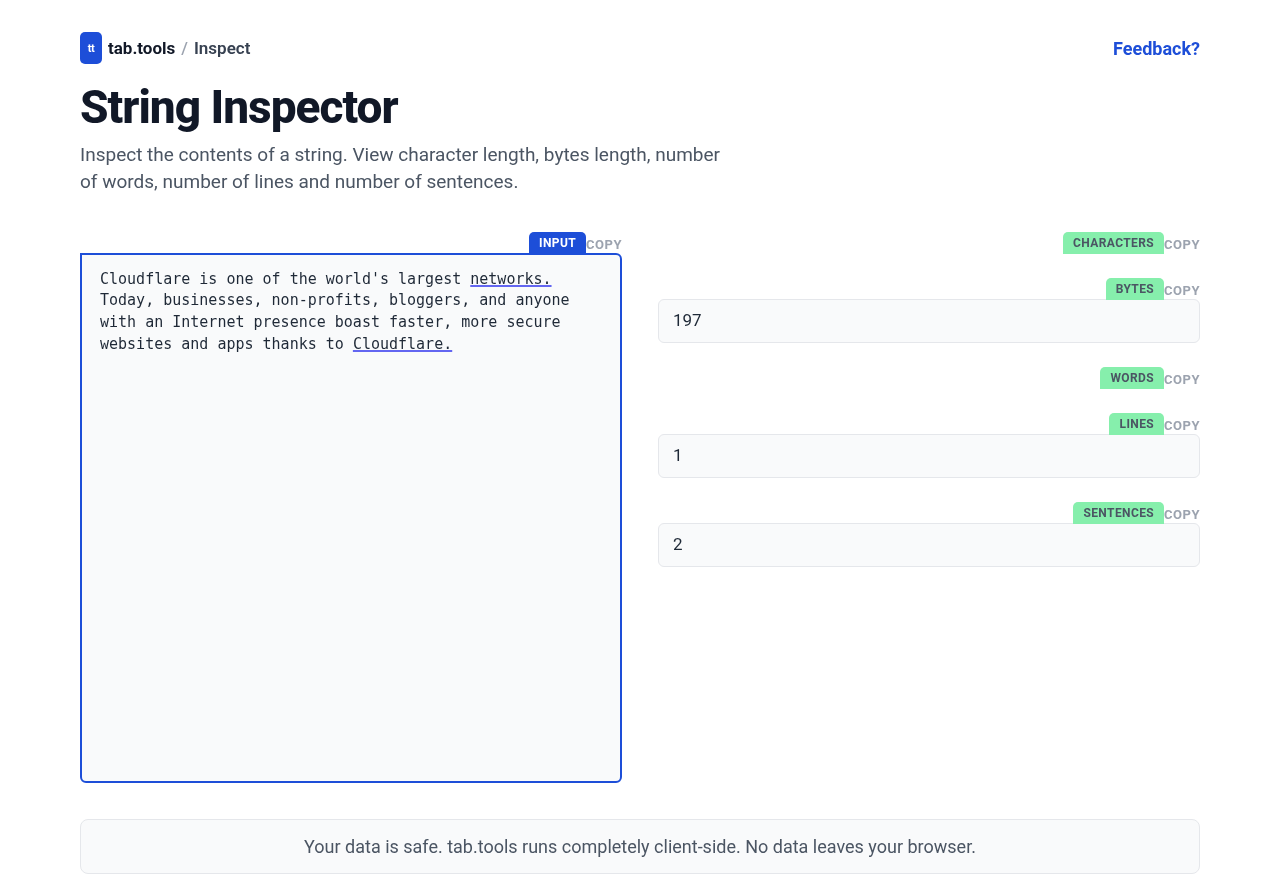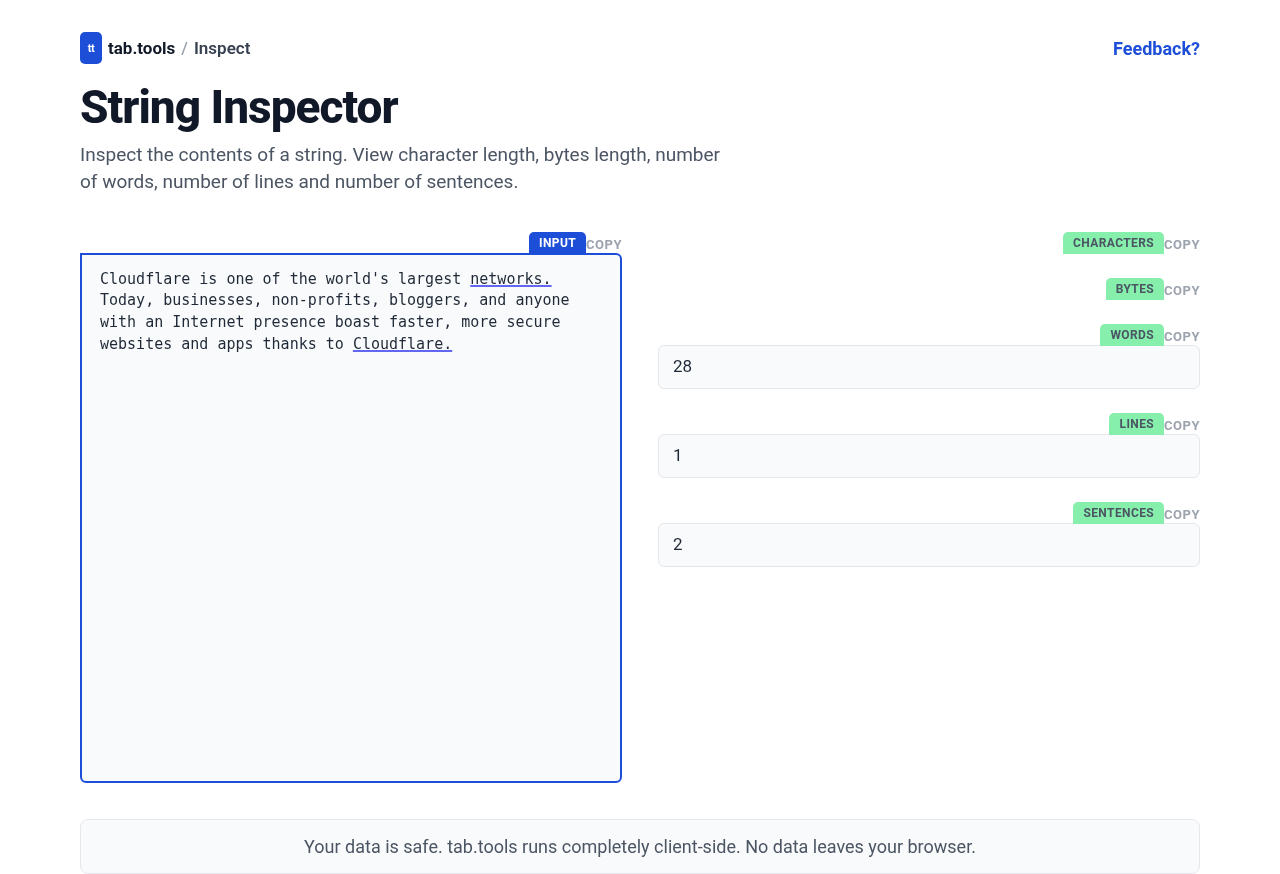--- a/index.html
+++ b/index.html
@@ -169,28 +169,28 @@
         <span class="tag">CHARACTERS</span>
         <span class="copy-btn">COPY</span>
       </div>
     </div>
 
     <div class="panel">
       <div class="panel-header">
         <span class="tag">BYTES</span>
         <span class="copy-btn">COPY</span>
       </div>
+      <div class="output-box">197</div>
     </div>
 
     <div class="panel">
       <div class="panel-header">
         <span class="tag">WORDS</span>
         <span class="copy-btn">COPY</span>
       </div>
-      <div class="output-box">28</div>
     </div>
 
     <div class="panel">
       <div class="panel-header">
         <span class="tag">LINES</span>
         <span class="copy-btn">COPY</span>
       </div>
       <div class="output-box">1</div>
     </div>
 

